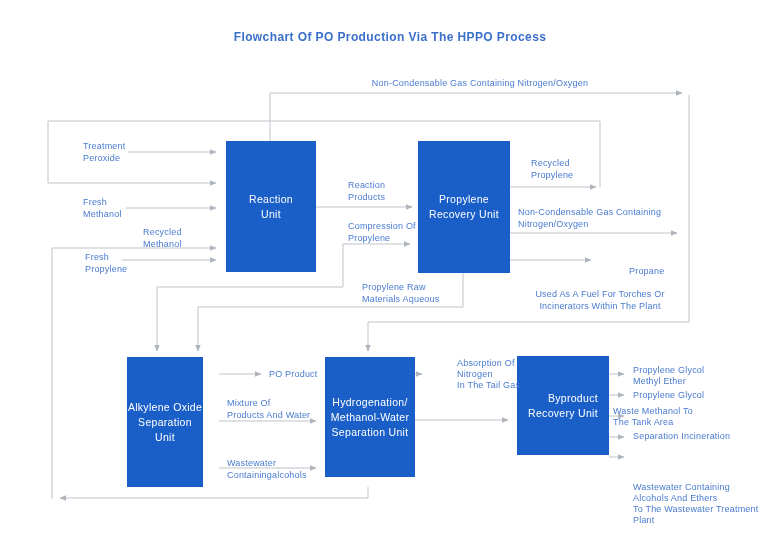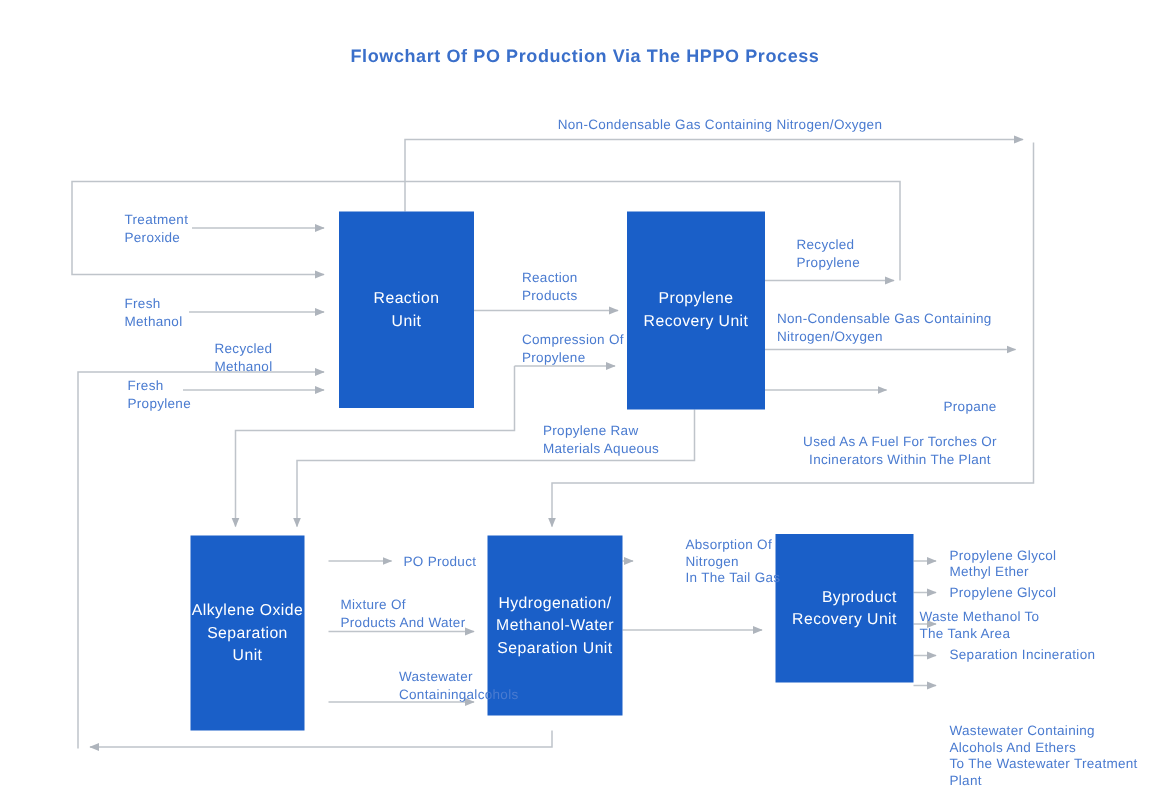--- a/index.html
+++ b/index.html
@@ -124,21 +124,21 @@
   <div class="lab lh12" style="left:518px;top:206px;">Non-Condensable Gas Containing
 Nitrogen/Oxygen</div>
   <div class="lab" style="left:604px;top:266px;margin-left:25px;">Propane</div>
   <div class="lab lh12" style="left:362px;top:281px;">Propylene Raw
 Materials Aqueous</div>
   <div class="lab lh12 center" style="left:530px;top:288px;width:140px;">Used As A Fuel For Torches Or
 Incinerators Within The Plant</div>
   <div class="lab" style="left:269px;top:369px;">PO Product</div>
   <div class="lab lh12" style="left:227px;top:397px;">Mixture Of
 Products And Water</div>
-  <div class="lab lh12" style="left:227px;top:445px;margin-left:39px;">Wastewater
+  <div class="lab lh12" style="left:227px;top:457px;">Wastewater
 Containingalcohols</div>
   <div class="lab" style="left:457px;top:358px;">Absorption Of
 Nitrogen
 In The Tail Gas</div>
   <div class="lab" style="left:633px;top:365px;">Propylene Glycol
 Methyl Ether</div>
   <div class="lab" style="left:633px;top:390px;">Propylene Glycol</div>
   <div class="lab" style="left:598px;top:406px;margin-left:15px;">Waste Methanol To
 The Tank Area</div>
   <div class="lab" style="left:633px;top:431px;">Separation Incineration</div>

